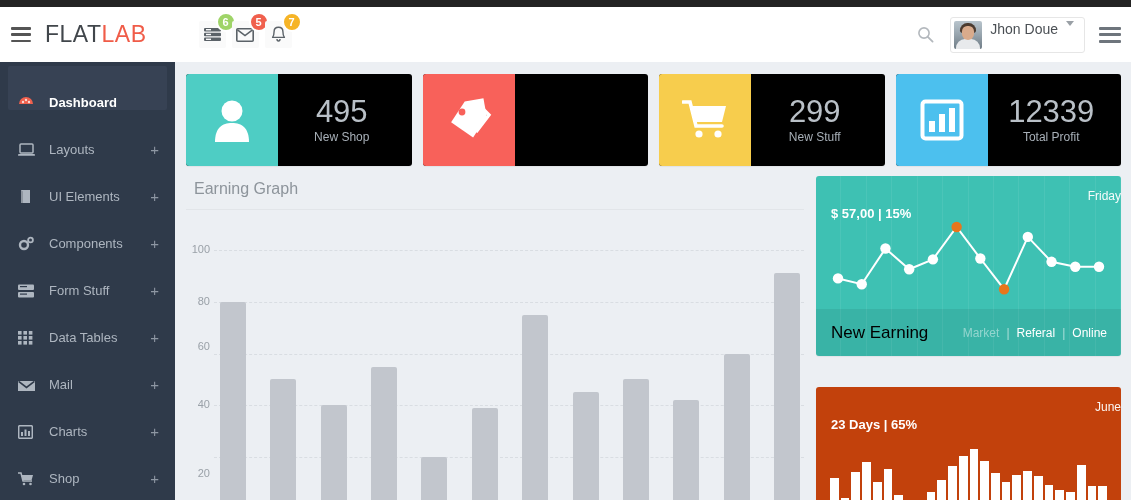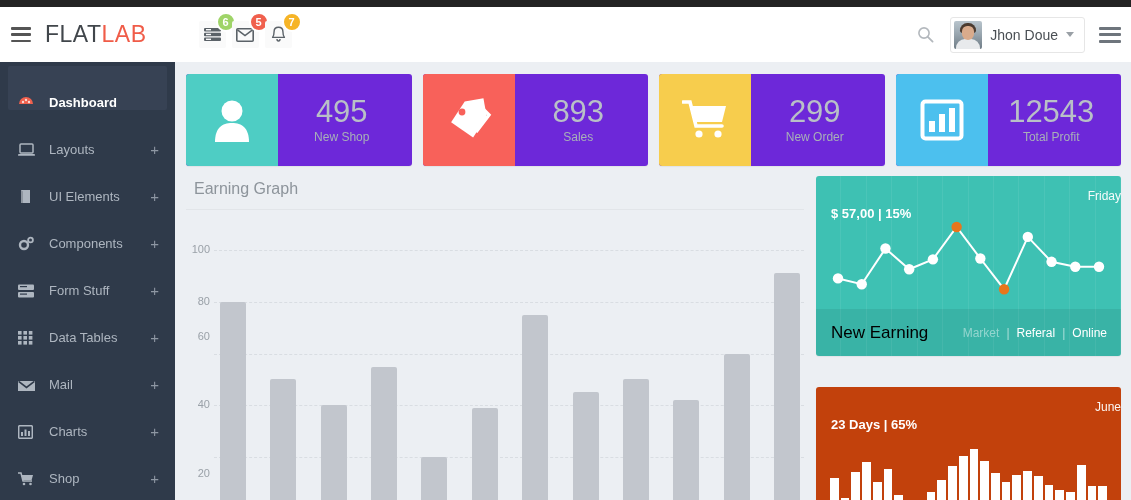--- a/index.html
+++ b/index.html
@@ -65,21 +65,21 @@
   .hdr-right {
     margin-left: auto; display: flex; align-items: center;
     gap: 2px; padding-right: 10px;
   }
   .search-btn {
     width: 34px; height: 34px;
     display: flex; align-items: center; justify-content: center;
     cursor: pointer; margin-right: 6px;
   }
   .user-box {
-    display: flex; align-items: center;
+    display: flex; align-items: flex-start;
     border: 1px solid #e6e6e6; border-radius: 3px;
     padding: 3px 10px 3px 3px; gap: 8px;
     cursor: pointer; background: #fff;
   }
   .avatar {
     width: 28px; height: 28px; border-radius: 2px;
     background: linear-gradient(#b8c4cc 0%, #9aa7b0 45%, #6f7c86 100%);
     position: relative; overflow: hidden; flex: none;
   }
   .avatar::before { 
@@ -142,21 +142,21 @@
     position: absolute; top: 62px; left: 175px;
     width: 956px; height: 438px;
     background: #eceff3;
     padding: 12px 10px 0 11px;
   }
 
   
   .stats { display: flex; gap: 11px; }
   .stat-card {
     flex: 1; height: 92px;
-    background: #6d28d9; border-radius: 3px;
+    background: #000000; border-radius: 3px;
     display: flex; overflow: hidden;
     box-shadow: 0 1px 1px rgba(0,0,0,.05);
     cursor: pointer;
   }
   .stat-icon {
     width: 92px; height: 92px; flex: none;
     display: flex; align-items: center; justify-content: center;
   }
   .stat-text {
     flex: 1; display: flex; flex-direction: column;
@@ -447,69 +447,65 @@
     </div>
 
     <div class="stat-card">
       <div class="stat-icon" style="background:#f8615a">
         <svg width="46" height="44" viewBox="0 0 46 44">
           <path d="M22 3 L41 3 L41 22 L24 40 L5 21 Z" fill="#fff" transform="rotate(-10 23 22)"></path>
           <circle cx="16" cy="14" r="3.4" fill="#f8615a"></circle>
           <path d="M31 5 L43 17 L30 34" fill="none" stroke="#fff" stroke-width="3.4"></path>
         </svg>
       </div>
-      <div class="stat-text">
-        <span class="stat-num">893</span>
-        <span class="stat-lab">Sales</span>
-      </div>
     </div>
 
     <div class="stat-card">
       <div class="stat-icon" style="background:#f7cd4d">
         <svg width="46" height="40" viewBox="0 0 46 40">
           <path d="M1 2 L8 2 L14 26 L40 26" fill="none" stroke="#fff" stroke-width="3.6" stroke-linecap="round"></path>
           <path d="M9 6 L44 6 L40 22 L13.5 22 Z" fill="#fff"></path>
           <circle cx="17" cy="34" r="3.6" fill="#fff"></circle>
           <circle cx="36" cy="34" r="3.6" fill="#fff"></circle>
         </svg>
       </div>
       <div class="stat-text">
         <span class="stat-num">299</span>
-        <span class="stat-lab">New Order</span>
+        <span class="stat-lab">New Stuff</span>
       </div>
     </div>
 
     <div class="stat-card">
       <div class="stat-icon" style="background:#4cc0ee">
         <svg width="44" height="42" viewBox="0 0 44 42">
           <rect x="2.5" y="2.5" width="39" height="37" rx="3" fill="none" stroke="#fff" stroke-width="4"></rect>
           <rect x="9" y="22" width="6" height="11" fill="#fff"></rect>
           <rect x="19" y="15" width="6" height="18" fill="#fff"></rect>
           <rect x="29" y="9" width="6" height="24" fill="#fff"></rect>
         </svg>
       </div>
       <div class="stat-text">
-        <span class="stat-num">12543</span>
+        <span class="stat-num">12339</span>
         <span class="stat-lab">Total Profit</span>
       </div>
     </div>
   </div>
 
   <div class="lower">
 
     <div class="graph-panel">
       <div class="graph-title">Earning Graph</div>
       <div class="graph-body">
         <div class="gridlines" id="gridlines">
             <div class="gl" style="top: 233.182px;"></div>
             <div class="gl-label" style="top: 250px;">20</div>
             <div class="gl" style="top: 181.364px;"></div>
             <div class="gl-label" style="top: 181.364px;">40</div>
             <div class="gl" style="top: 129.545px;"></div>
-            <div class="gl-label" style="top: 113px;">60</div>
+            <div class="gl-label" style="top: 123px;">60</div>
             <div class="gl" style="top: 77.7273px;"></div>
             <div class="gl-label" style="top: 77.7273px;">80</div>
             <div class="gl" style="top: 25.9091px;"></div>
             <div class="gl-label" style="top: 25.9091px;">100</div>
           </div>
         <div class="bars" id="bars">
             <div class="bar" style="height: 207.273px;"></div>
             <div class="bar" style="height: 129.545px;"></div>
             <div class="bar" style="height: 103.636px;"></div>
             <div class="bar" style="height: 142.5px;"></div>

